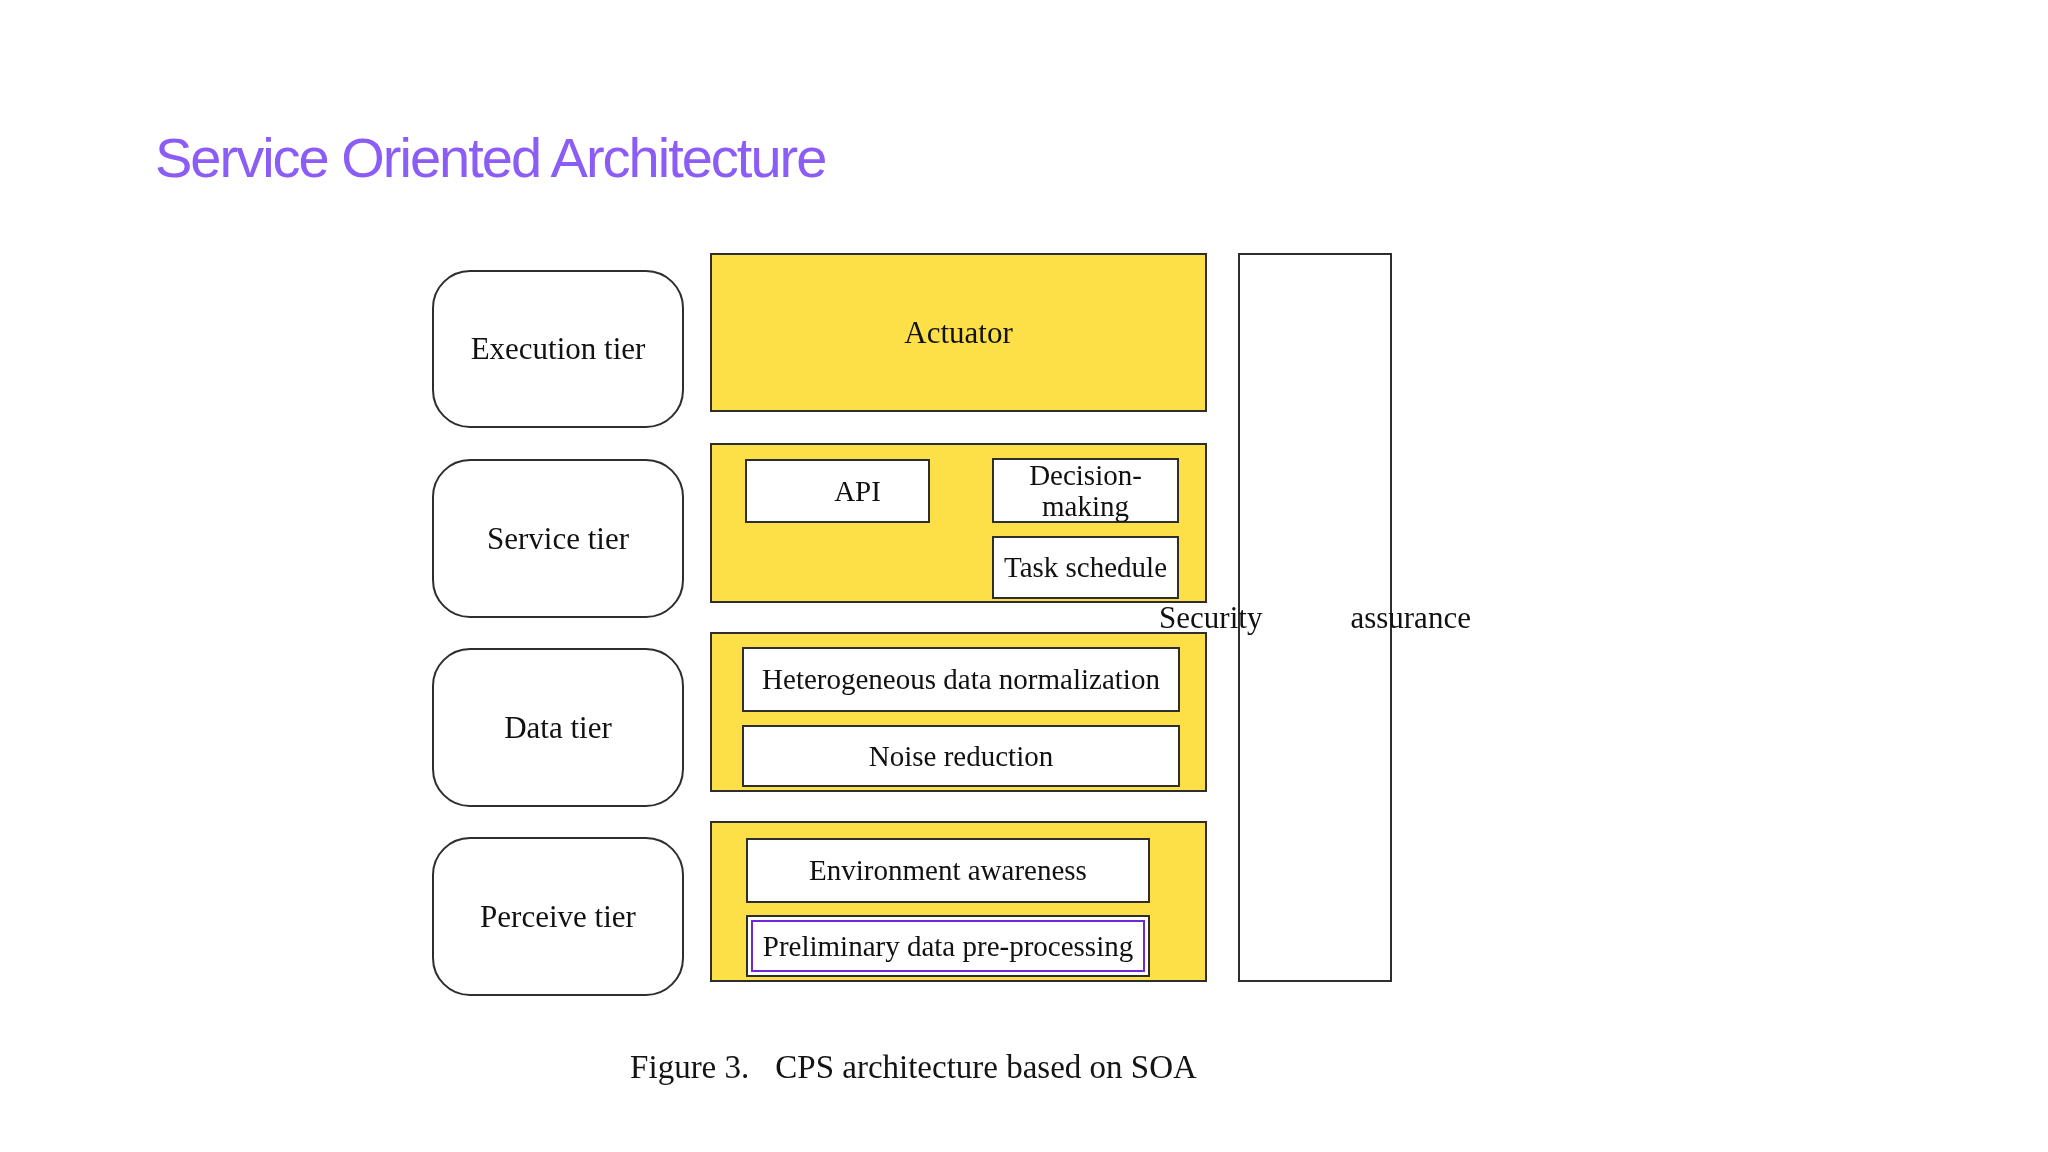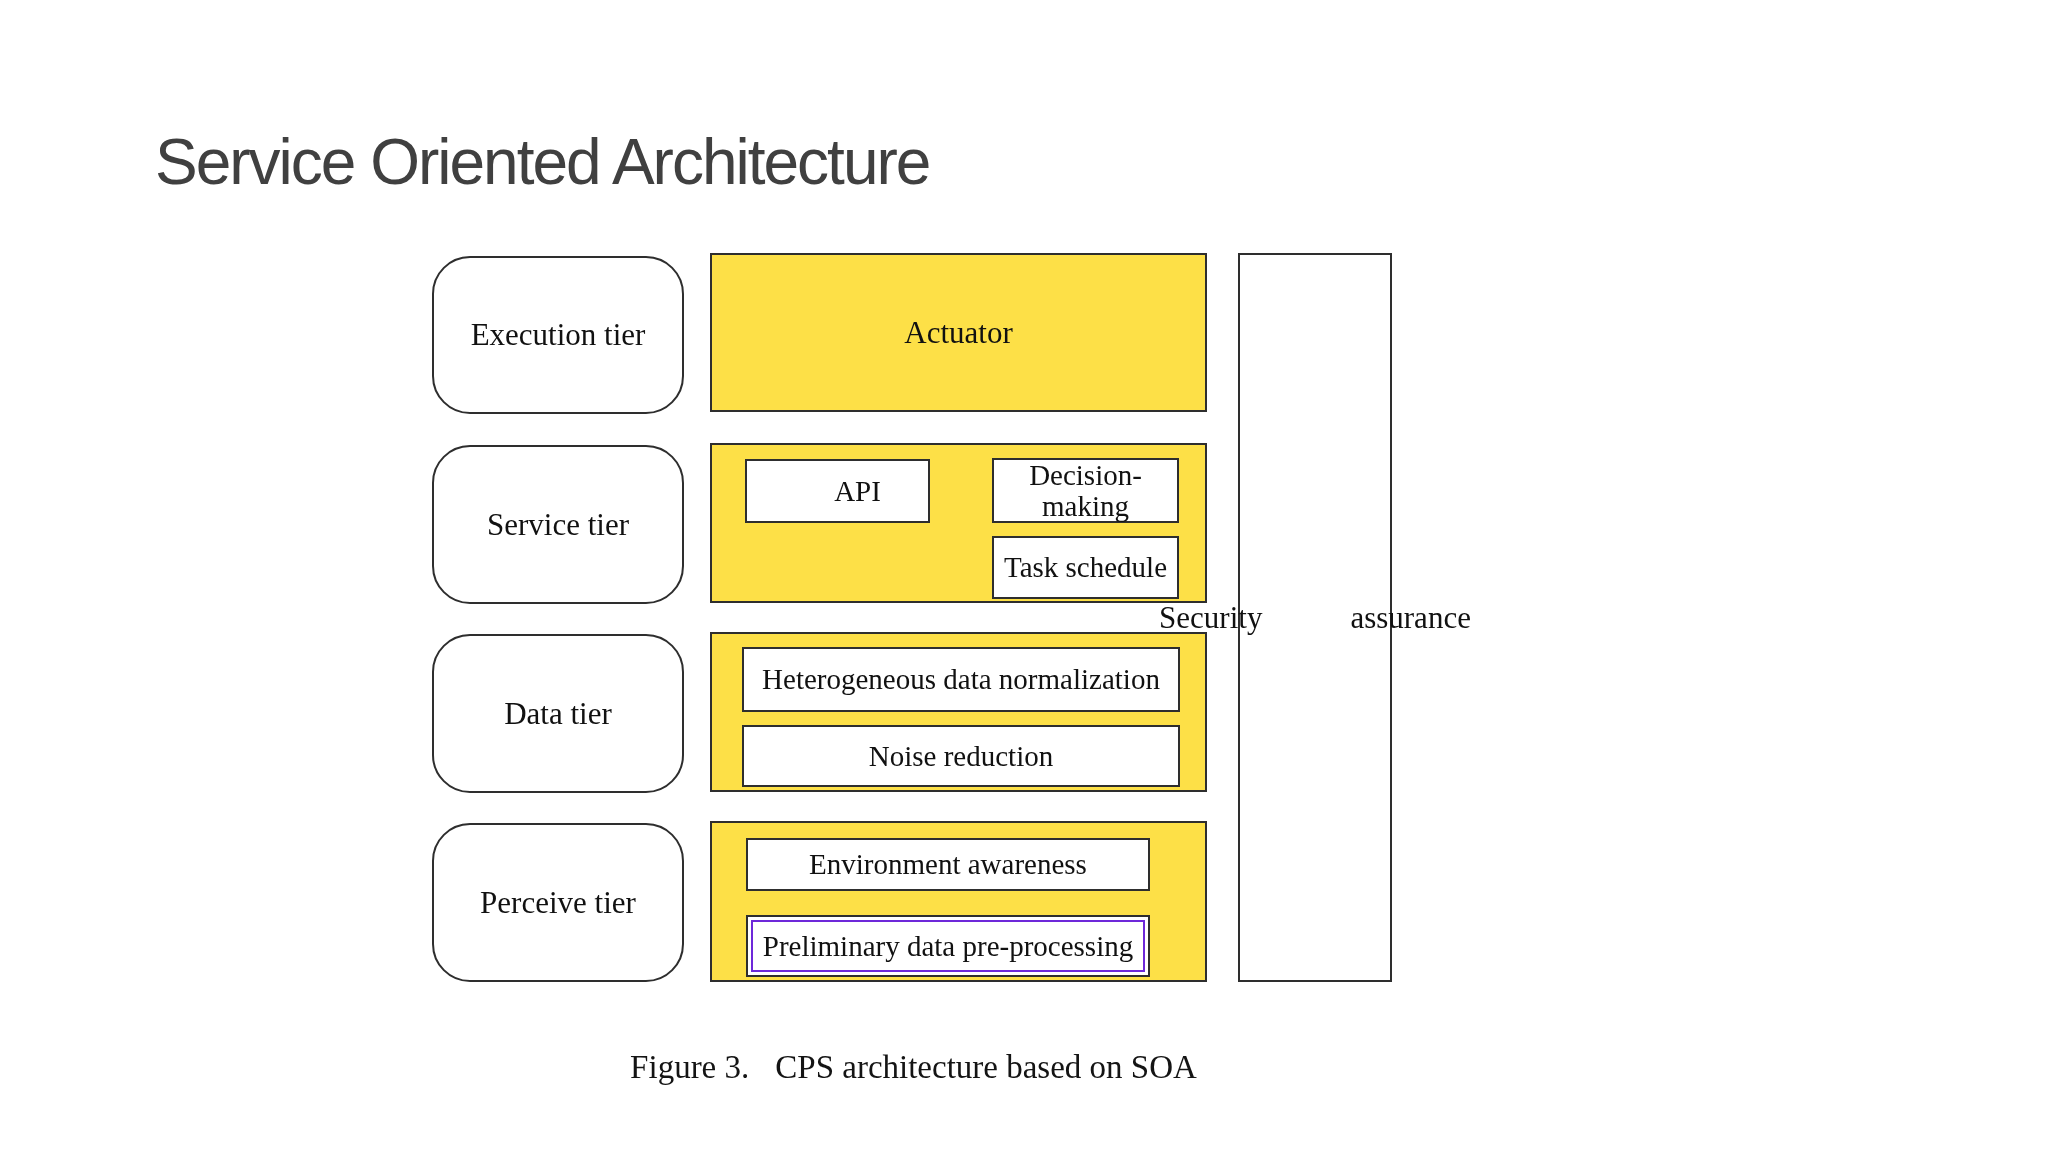--- a/index.html
+++ b/index.html
@@ -15,24 +15,24 @@
     overflow: hidden;
     font-family: "Liberation Serif", "DejaVu Serif", serif;
     color: #111111;
   }
   .title {
     position: absolute;
     left: 155px;
     top: 130px;
     font-family: "Liberation Sans", "DejaVu Sans", sans-serif;
     font-weight: 300;
-    font-size: 64px;
+    font-size: 56px;
     letter-spacing: -2px;
     line-height: 1;
-    color: #404040;
+    color: #8b5cf6;
     white-space: nowrap;
   }
   .diagram {
     position: absolute;
     left: 432px;
     top: 253px;
     width: 963px;
     height: 729px;
   }
   .tier {
@@ -41,20 +41,21 @@
     width: 248px;
     height: 155px;
     border: 2px solid #2e2e2e;
     border-radius: 38px;
     background: #ffffff;
     display: flex;
     align-items: center;
     justify-content: center;
     font-size: 31px;
     text-align: center;
+    margin-top: 14px;
   }
   .tier.t0 { top: 3px;   height: 154px; }
   .tier.t1 { top: 192px; }
   .tier.t2 { top: 381px; }
   .tier.t3 { top: 570px; }
   .panel {
     position: absolute;
     left: 278px;
     width: 497px;
     border: 2px solid #2e2e2e;
@@ -81,21 +82,21 @@
   .comp.wrap { white-space: normal; }
   
   .comp.api            { left: 33px;  top: 14px; width: 185px; height: 64px; padding-left: 40px; }
   .comp.decision       { left: 280px; top: 13px; width: 187px; height: 65px; }
   .comp.task-analysis  { left: 33px;  top: 91px; width: 185px; height: 63px; }
   .comp.task-schedule  { left: 280px; top: 91px; width: 187px; height: 63px; }
   
   .comp.hdn            { left: 30px;  top: 13px; width: 438px; height: 65px; }
   .comp.noise          { left: 30px;  top: 91px; width: 438px; height: 62px; }
   
-  .comp.env            { left: 34px;  top: 15px; width: 404px; height: 53px; }
+  .comp.env            { left: 34px;  top: 15px; width: 404px; height: 65px; }
   .comp.prelim-outer   { left: 34px;  top: 92px; width: 404px; height: 62px; padding: 0; }
   .prelim-inner {
     position: absolute;
     left: 3px; right: 3px; top: 3px; bottom: 3px;
     border: 2px solid #6d28d9;
     display: flex;
     align-items: center;
     justify-content: center;
     white-space: nowrap;
   }

